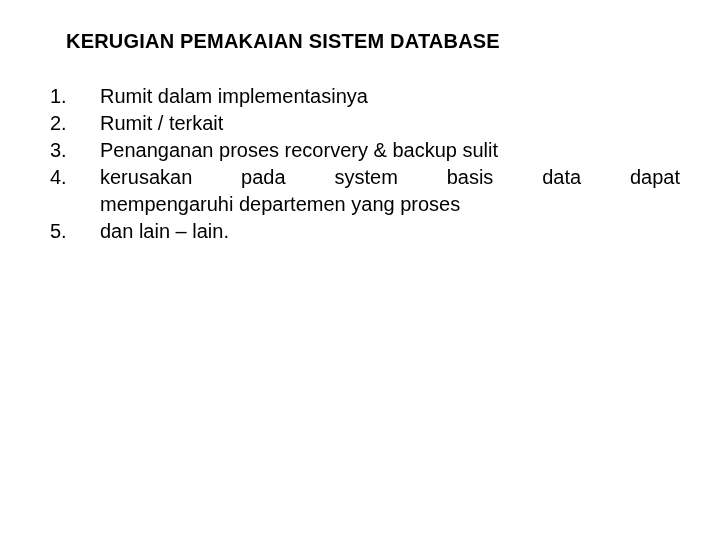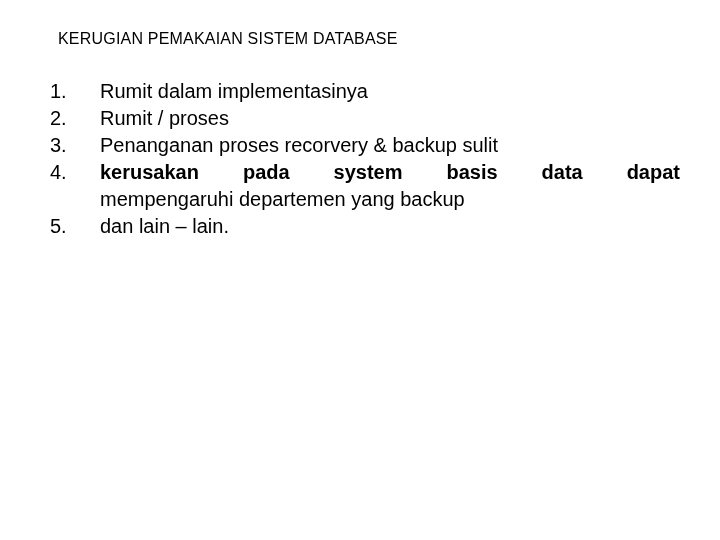--- a/index.html
+++ b/index.html
@@ -11,23 +11,23 @@
     font-family: Arial, Helvetica, sans-serif;
     color: #000000;
   }
   .slide {
     box-sizing: border-box;
     width: 720px;
     height: 540px;
     padding: 30px 40px 30px 50px;
   }
   .title {
-    font-size: 16px;
-    font-weight: normal;
-    margin: 0 0 30px 8px;
+    font-size: 20px;
+    font-weight: bold;
+    margin: 0 0 30px 16px;
     letter-spacing: 0.2px;
   }
   .list {
     display: table;
     width: 100%;
     border-collapse: collapse;
   }
   .row {
     display: table-row;
   }
@@ -42,53 +42,52 @@
     white-space: nowrap;
     padding-right: 6px;
   }
   .txt {
     text-align: left;
   }
   
   .justify {
     text-align: justify;
     text-align-last: justify;
-    font-weight: bold;
     -moz-text-align-last: justify;
   }
 </style>
 </head>
 <body>
 
 <div class="slide">
 
   <h1 class="title">KERUGIAN PEMAKAIAN SISTEM DATABASE</h1>
 
   <div class="list">
 
     <div class="row">
       <div class="num">1.</div>
       <div class="txt">Rumit dalam implementasinya</div>
     </div>
 
     <div class="row">
       <div class="num">2.</div>
-      <div class="txt">Rumit / proses</div>
+      <div class="txt">Rumit / terkait</div>
     </div>
 
     <div class="row">
       <div class="num">3.</div>
       <div class="txt">Penanganan proses recorvery &amp; backup sulit</div>
     </div>
 
     <div class="row">
       <div class="num">4.</div>
       <div class="txt">
         <div class="justify">kerusakan pada system basis data dapat</div>
-        <div>mempengaruhi departemen yang backup</div>
+        <div>mempengaruhi departemen yang proses</div>
       </div>
     </div>
 
     <div class="row">
       <div class="num">5.</div>
       <div class="txt">dan lain – lain.</div>
     </div>
 
   </div>
 </div>

